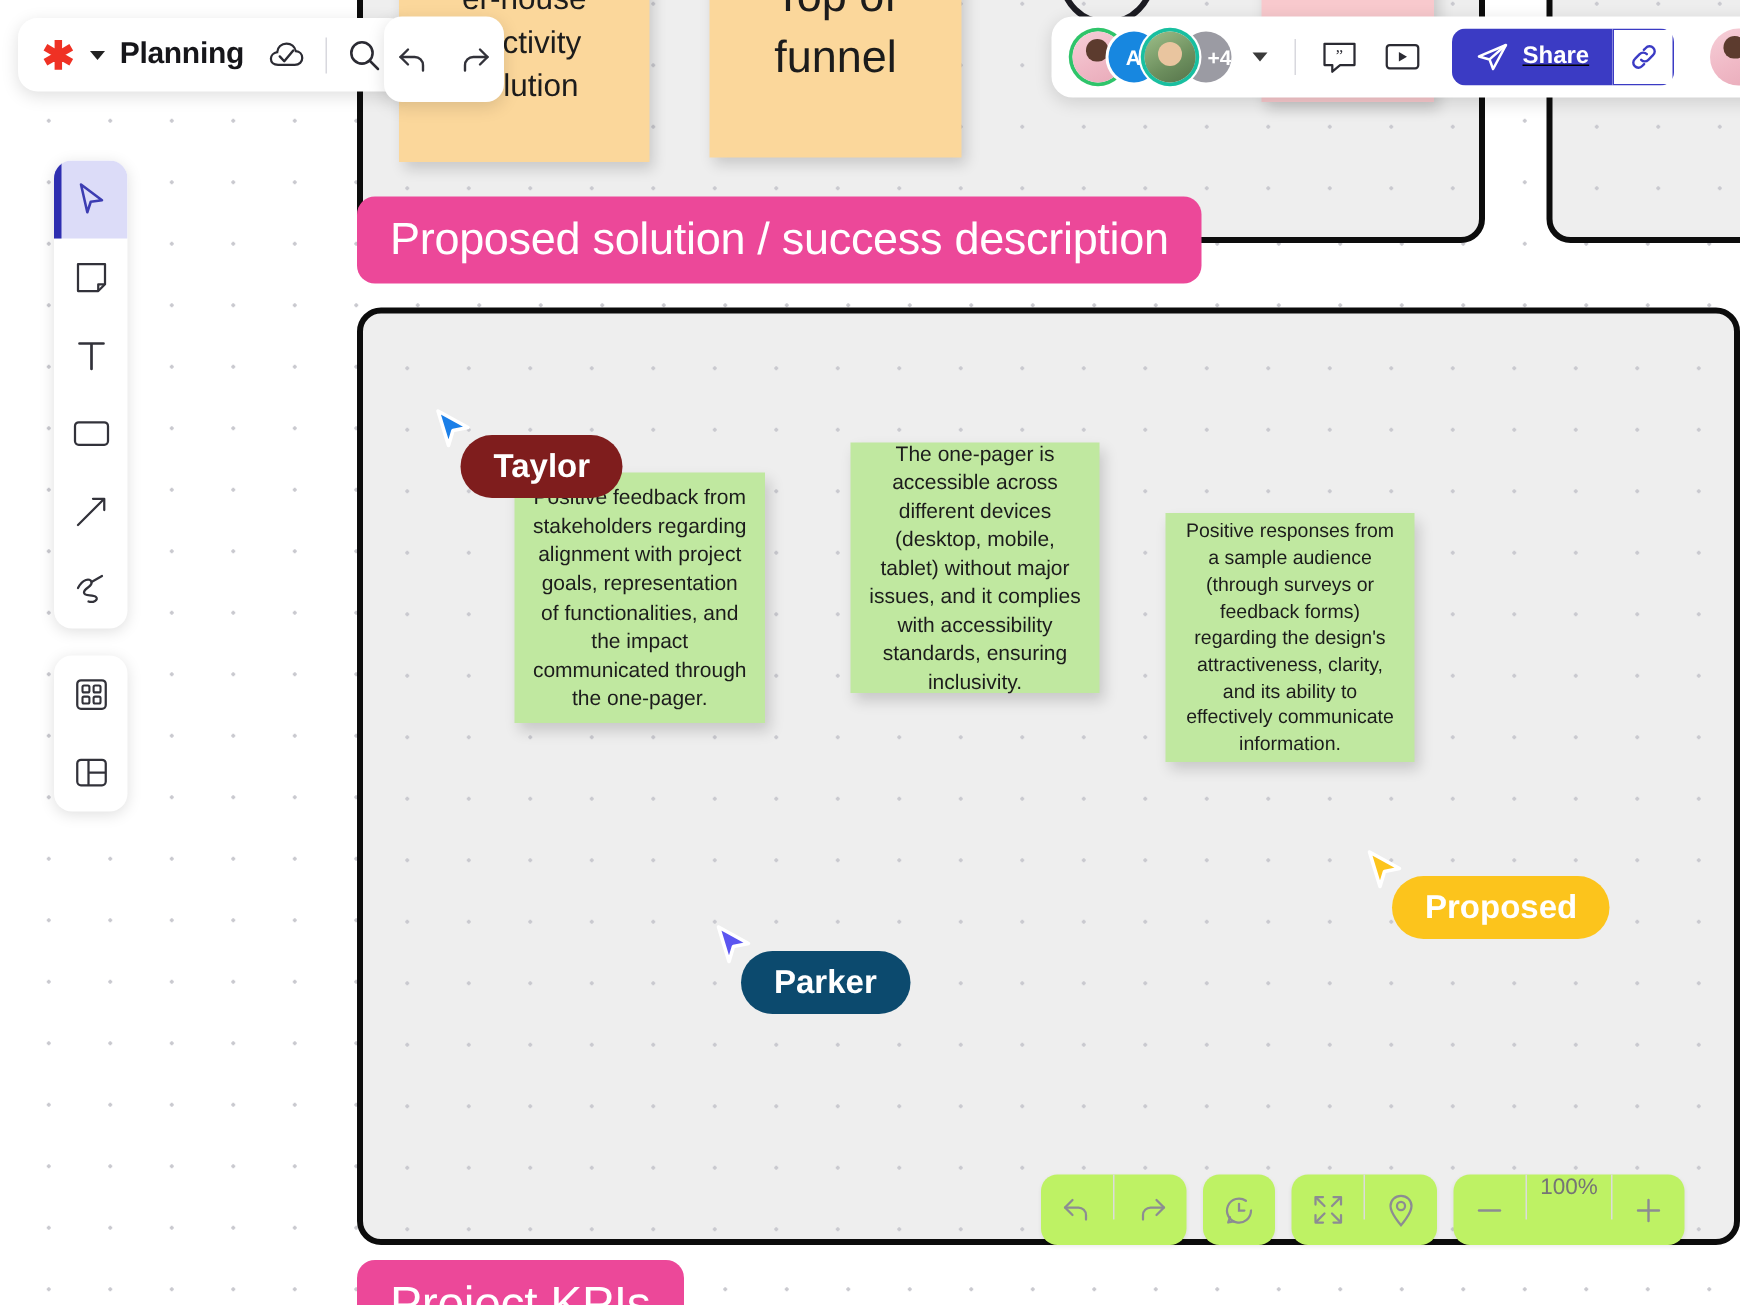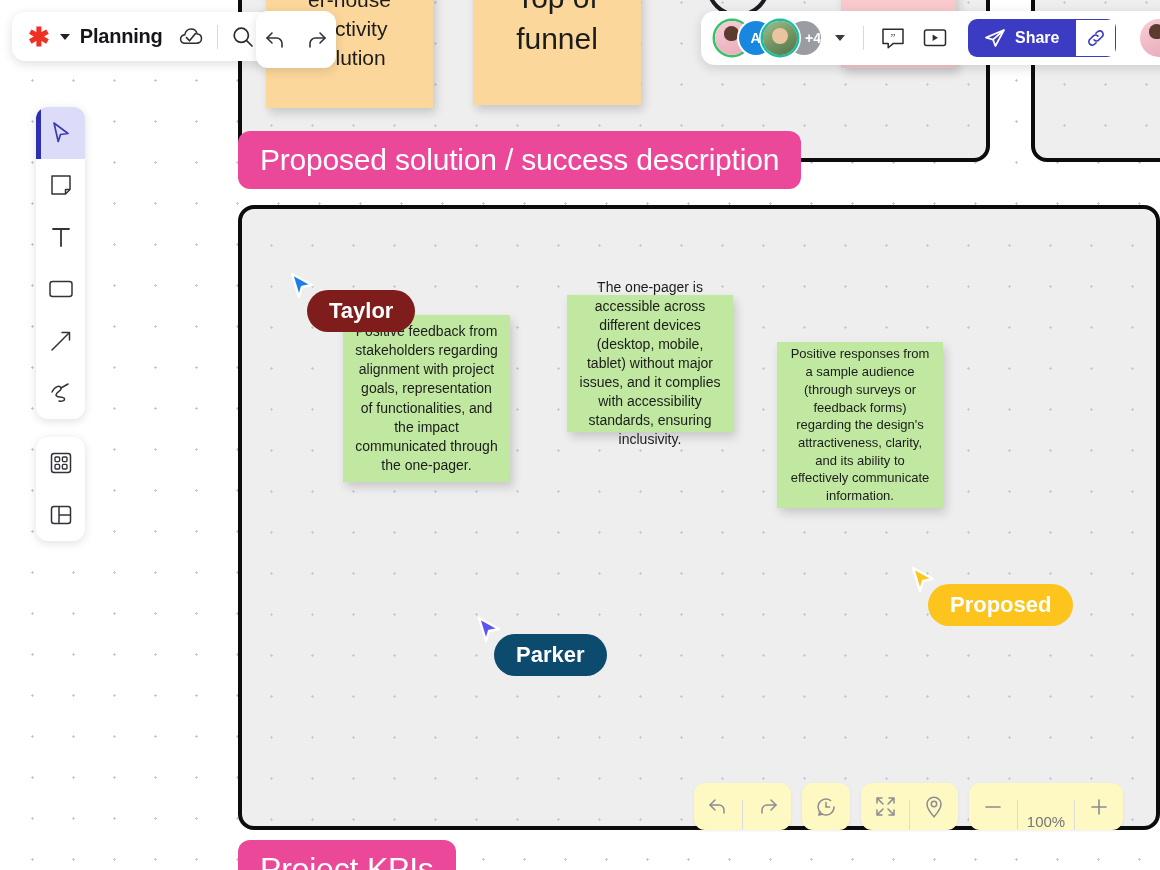--- a/index.html
+++ b/index.html
@@ -110,21 +110,21 @@
     box-shadow: 0 0 0 2px #fff;
   }
   .avatar.ring-green { box-shadow: 0 0 0 2.5px #2fc46a, 0 0 0 4px #fff; }
   .avatar.ring-teal  { box-shadow: 0 0 0 2.5px #19bfa0, 0 0 0 4px #fff; }
   .avatar-photo-a { background: linear-gradient(155deg,#f6cfd8 0%,#f0b9c6 55%,#e8aab9 100%); }
   .avatar-photo-a::after { content:''; position:absolute; width:15px; height:15px; border-radius:50% 50% 45% 45%; background:#5c3b2e; top:5px; left:9px; }
   .avatar-photo-b { background: linear-gradient(150deg,#9fc08a 0%,#6d8f5e 60%,#55734a 100%); }
   .avatar-photo-b::after { content:''; position:absolute; width:16px; height:16px; border-radius:50%; background:#e9c59f; top:7px; left:9px; }
   .small-caret { width:0;height:0;border-left:5px solid transparent;border-right:5px solid transparent;border-top:6px solid #3a3a3a; margin-left:16px; cursor:pointer; }
 
-  .share-group { display:flex; align-items:stretch; border-radius:9px; overflow:hidden; }
+  .share-group { display:flex; align-items:stretch; border-radius:9px; overflow:hidden;text-decoration:underline; }
   .share-btn {
     background: #3b3bc4; color:#fff; display:flex; align-items:center; gap:9px;
     padding: 0 16px; height: 38px; font-size: 16px; font-weight: 700; cursor:pointer;
   }
   .link-btn {
     background:#ffffff; border:1.6px solid #3b3bc4; width:41px; height:38px;
     display:flex; align-items:center; justify-content:center; cursor:pointer;
   }
 
   
@@ -144,21 +144,21 @@
     content:''; position:absolute; left:0; top:0; bottom:0; width:5px; background:#2e2eb0;
   }
   .toolrail2 {
     position:absolute; left:36px; top:437px; width:49px;
     background:#ffffff; border-radius:12px;
     box-shadow:0 2px 10px rgba(0,0,0,0.13); overflow:hidden; z-index:35;
   }
 
   
   .bottombar { position:absolute; left:694px; top:783px; display:flex; align-items:center; gap:11px; z-index:38; }
-  .bb-group { background:#fef9c3; border-radius:11px; display:flex; align-items:flex-end; height:47px; box-shadow:0 1px 3px rgba(0,0,0,0.07); }
+  .bb-group { background:#bef264; border-radius:11px; display:flex; align-items:flex-start; height:47px; box-shadow:0 1px 3px rgba(0,0,0,0.07); }
   .bb-btn { width:48px; height:47px; display:flex; align-items:center; justify-content:center; cursor:pointer; }
   .bb-sep { width:1px; height:30px; background:#dcdcdc; }
   .zoom-label { font-size:15px; color:#757575; min-width:56px; text-align:center; }
 
   
   .cursor-wrap { position:absolute; z-index:30; }
   .cursor-arrow { position:absolute; left:0; top:0; }
   .cursor-pill {
     position:absolute; left:17px; top:18px;
     border-radius:24px; color:#fff; font-size:22px; font-weight:600;
@@ -200,21 +200,21 @@
     <span>Proposed solution / success description</span>
   </div>
 
   <div class="frame" style="left:238px; top:205px; width:922px; height:625px;">
     <div class="dots"></div>
   </div>
 
   <div class="sticky green" style="left:343px; top:315px; width:167px; height:167px; font-size:14px;">
     <span>Positive feedback from stakeholders regarding alignment with project goals, representation of functionalities, and the impact communicated through the one-pager.</span>
   </div>
-  <div class="sticky green" style="left:567px; top:295px; width:166px; height:137px; font-size:14px;">
+  <div class="sticky green" style="left:567px; top:295px; width:166px; height:167px; font-size:14px;">
     <span>The one-pager is accessible across different devices (desktop, mobile, tablet) without major issues, and it complies with accessibility standards, ensuring inclusivity.</span>
   </div>
   <div class="sticky green" style="left:777px; top:342px; width:166px; height:166px; font-size:13px;">
     <span>Positive responses from a sample audience (through surveys or feedback forms) regarding the design's attractiveness, clarity, and its ability to effectively communicate information.</span>
   </div>
 
   <div class="frame-label" style="left:238px; top:840px; height:58px; font-size:32px;">
     <span>Project KPIs</span>
   </div>
 

